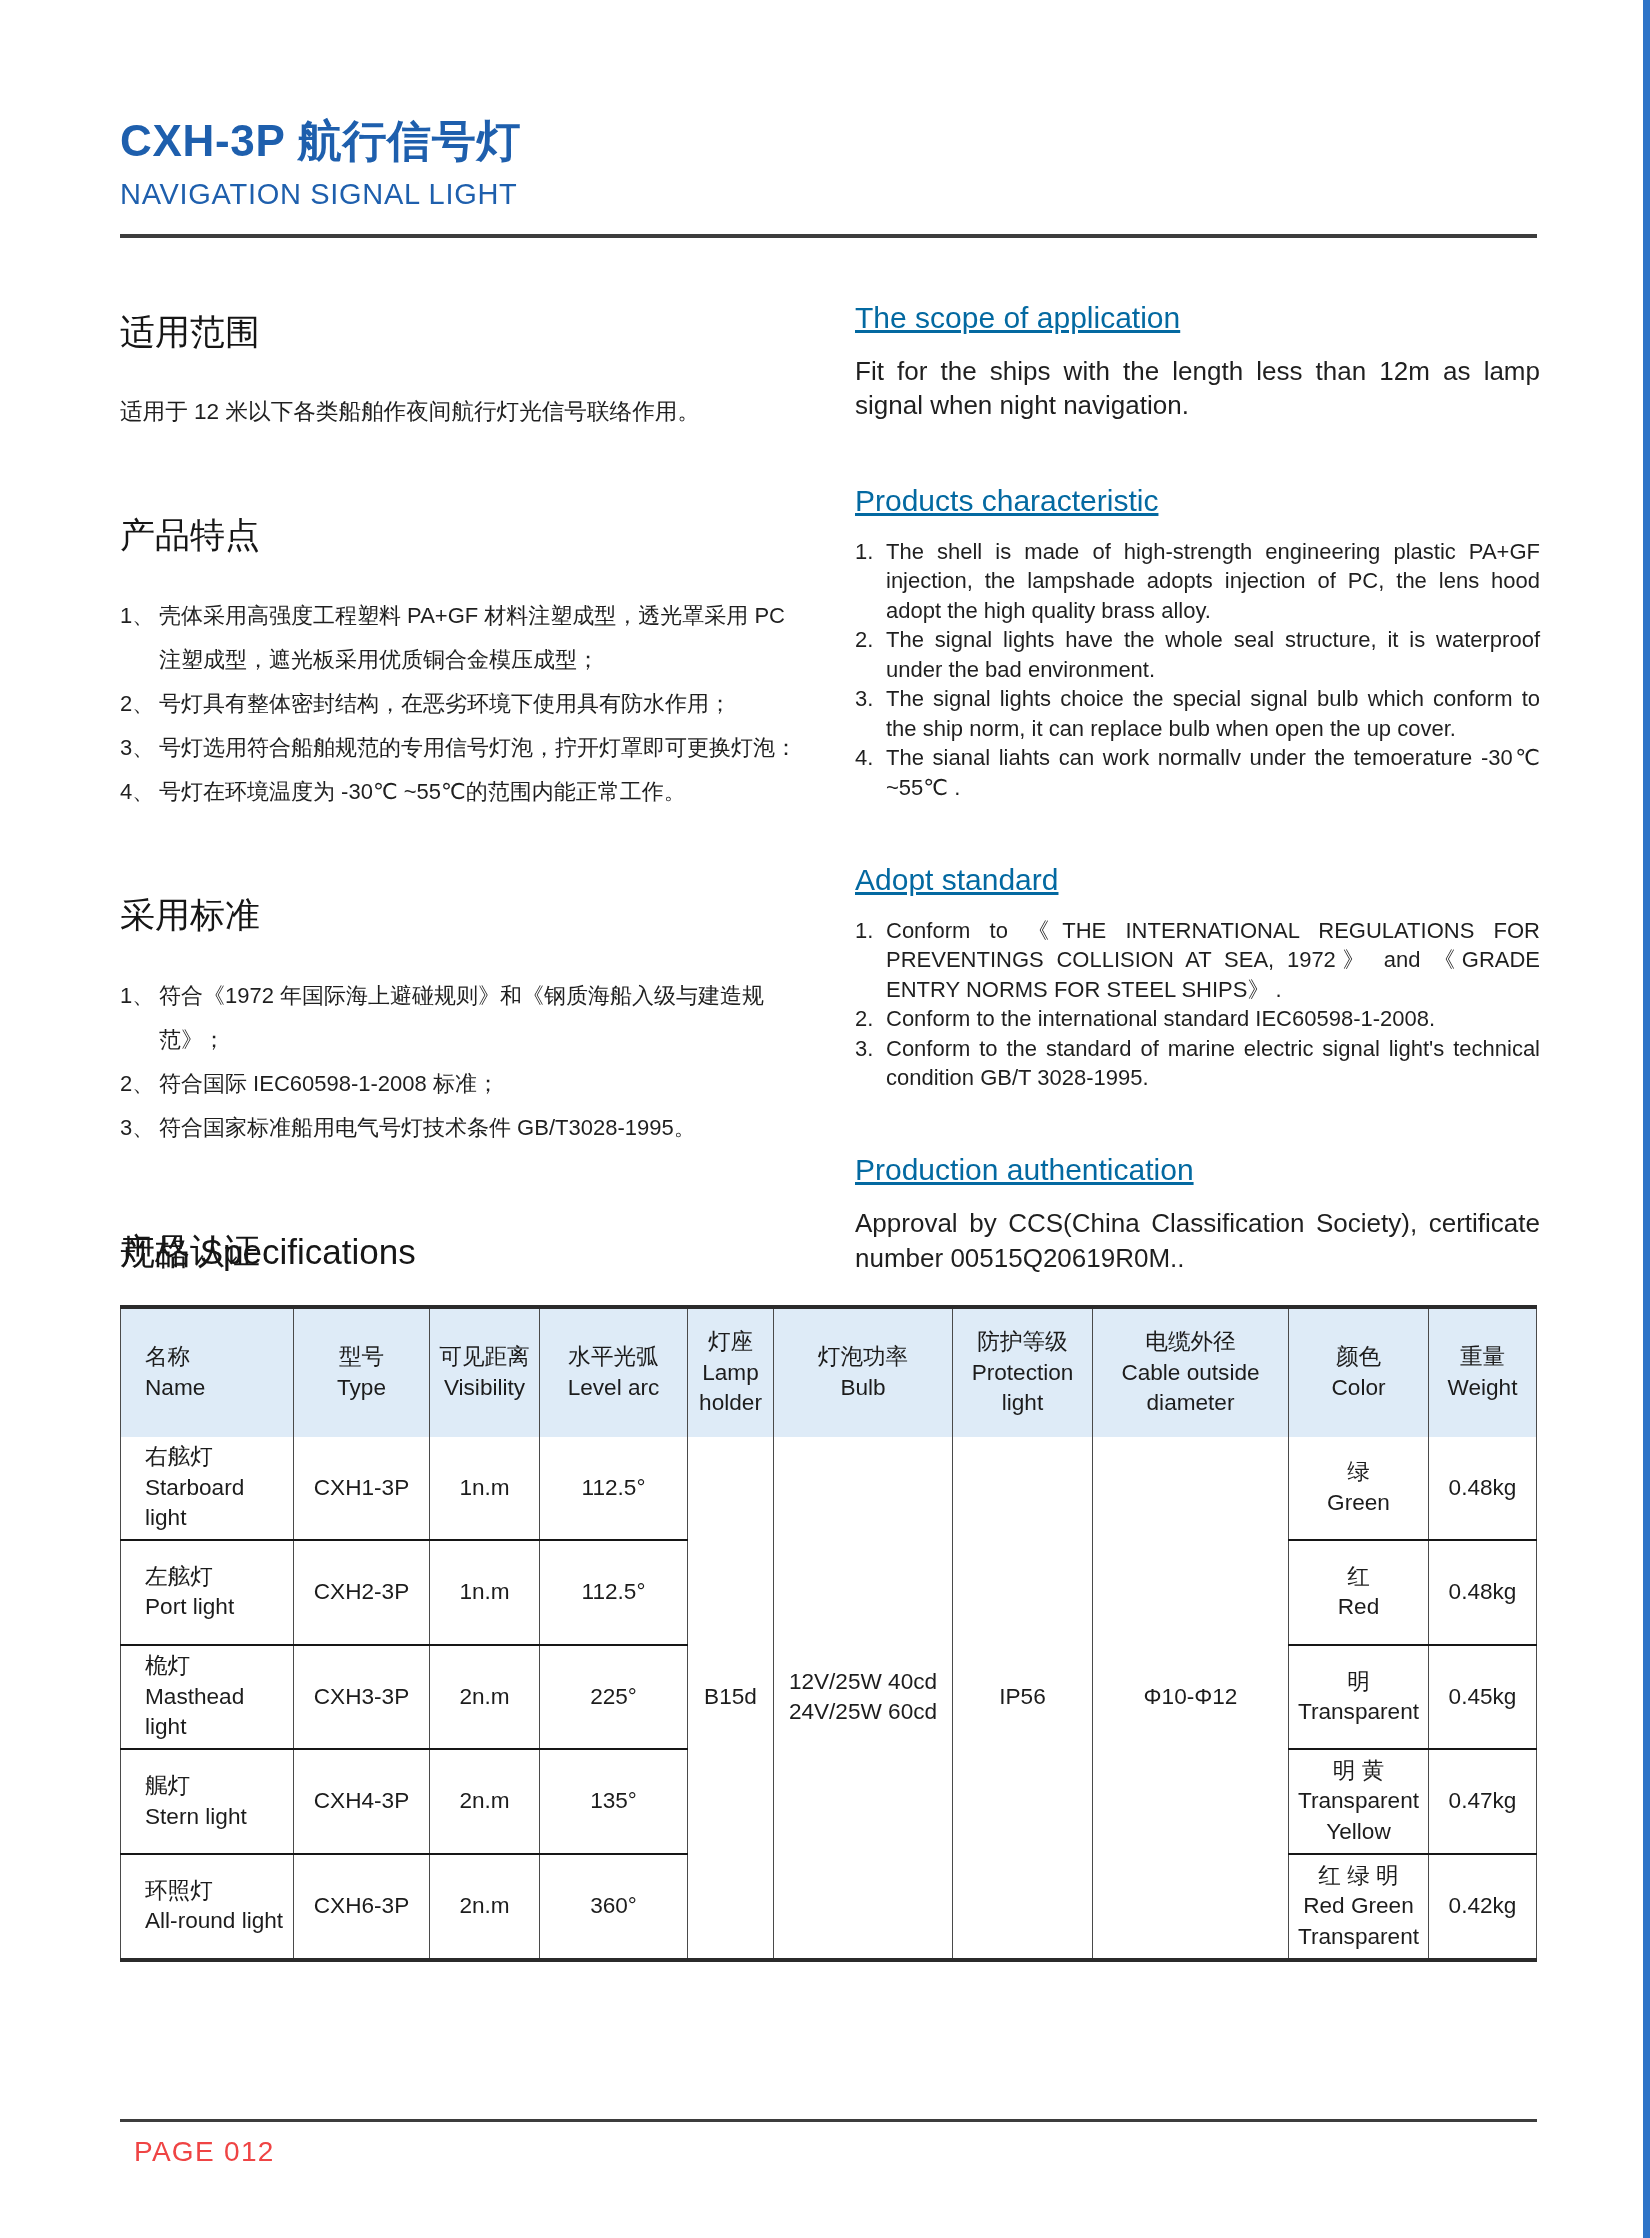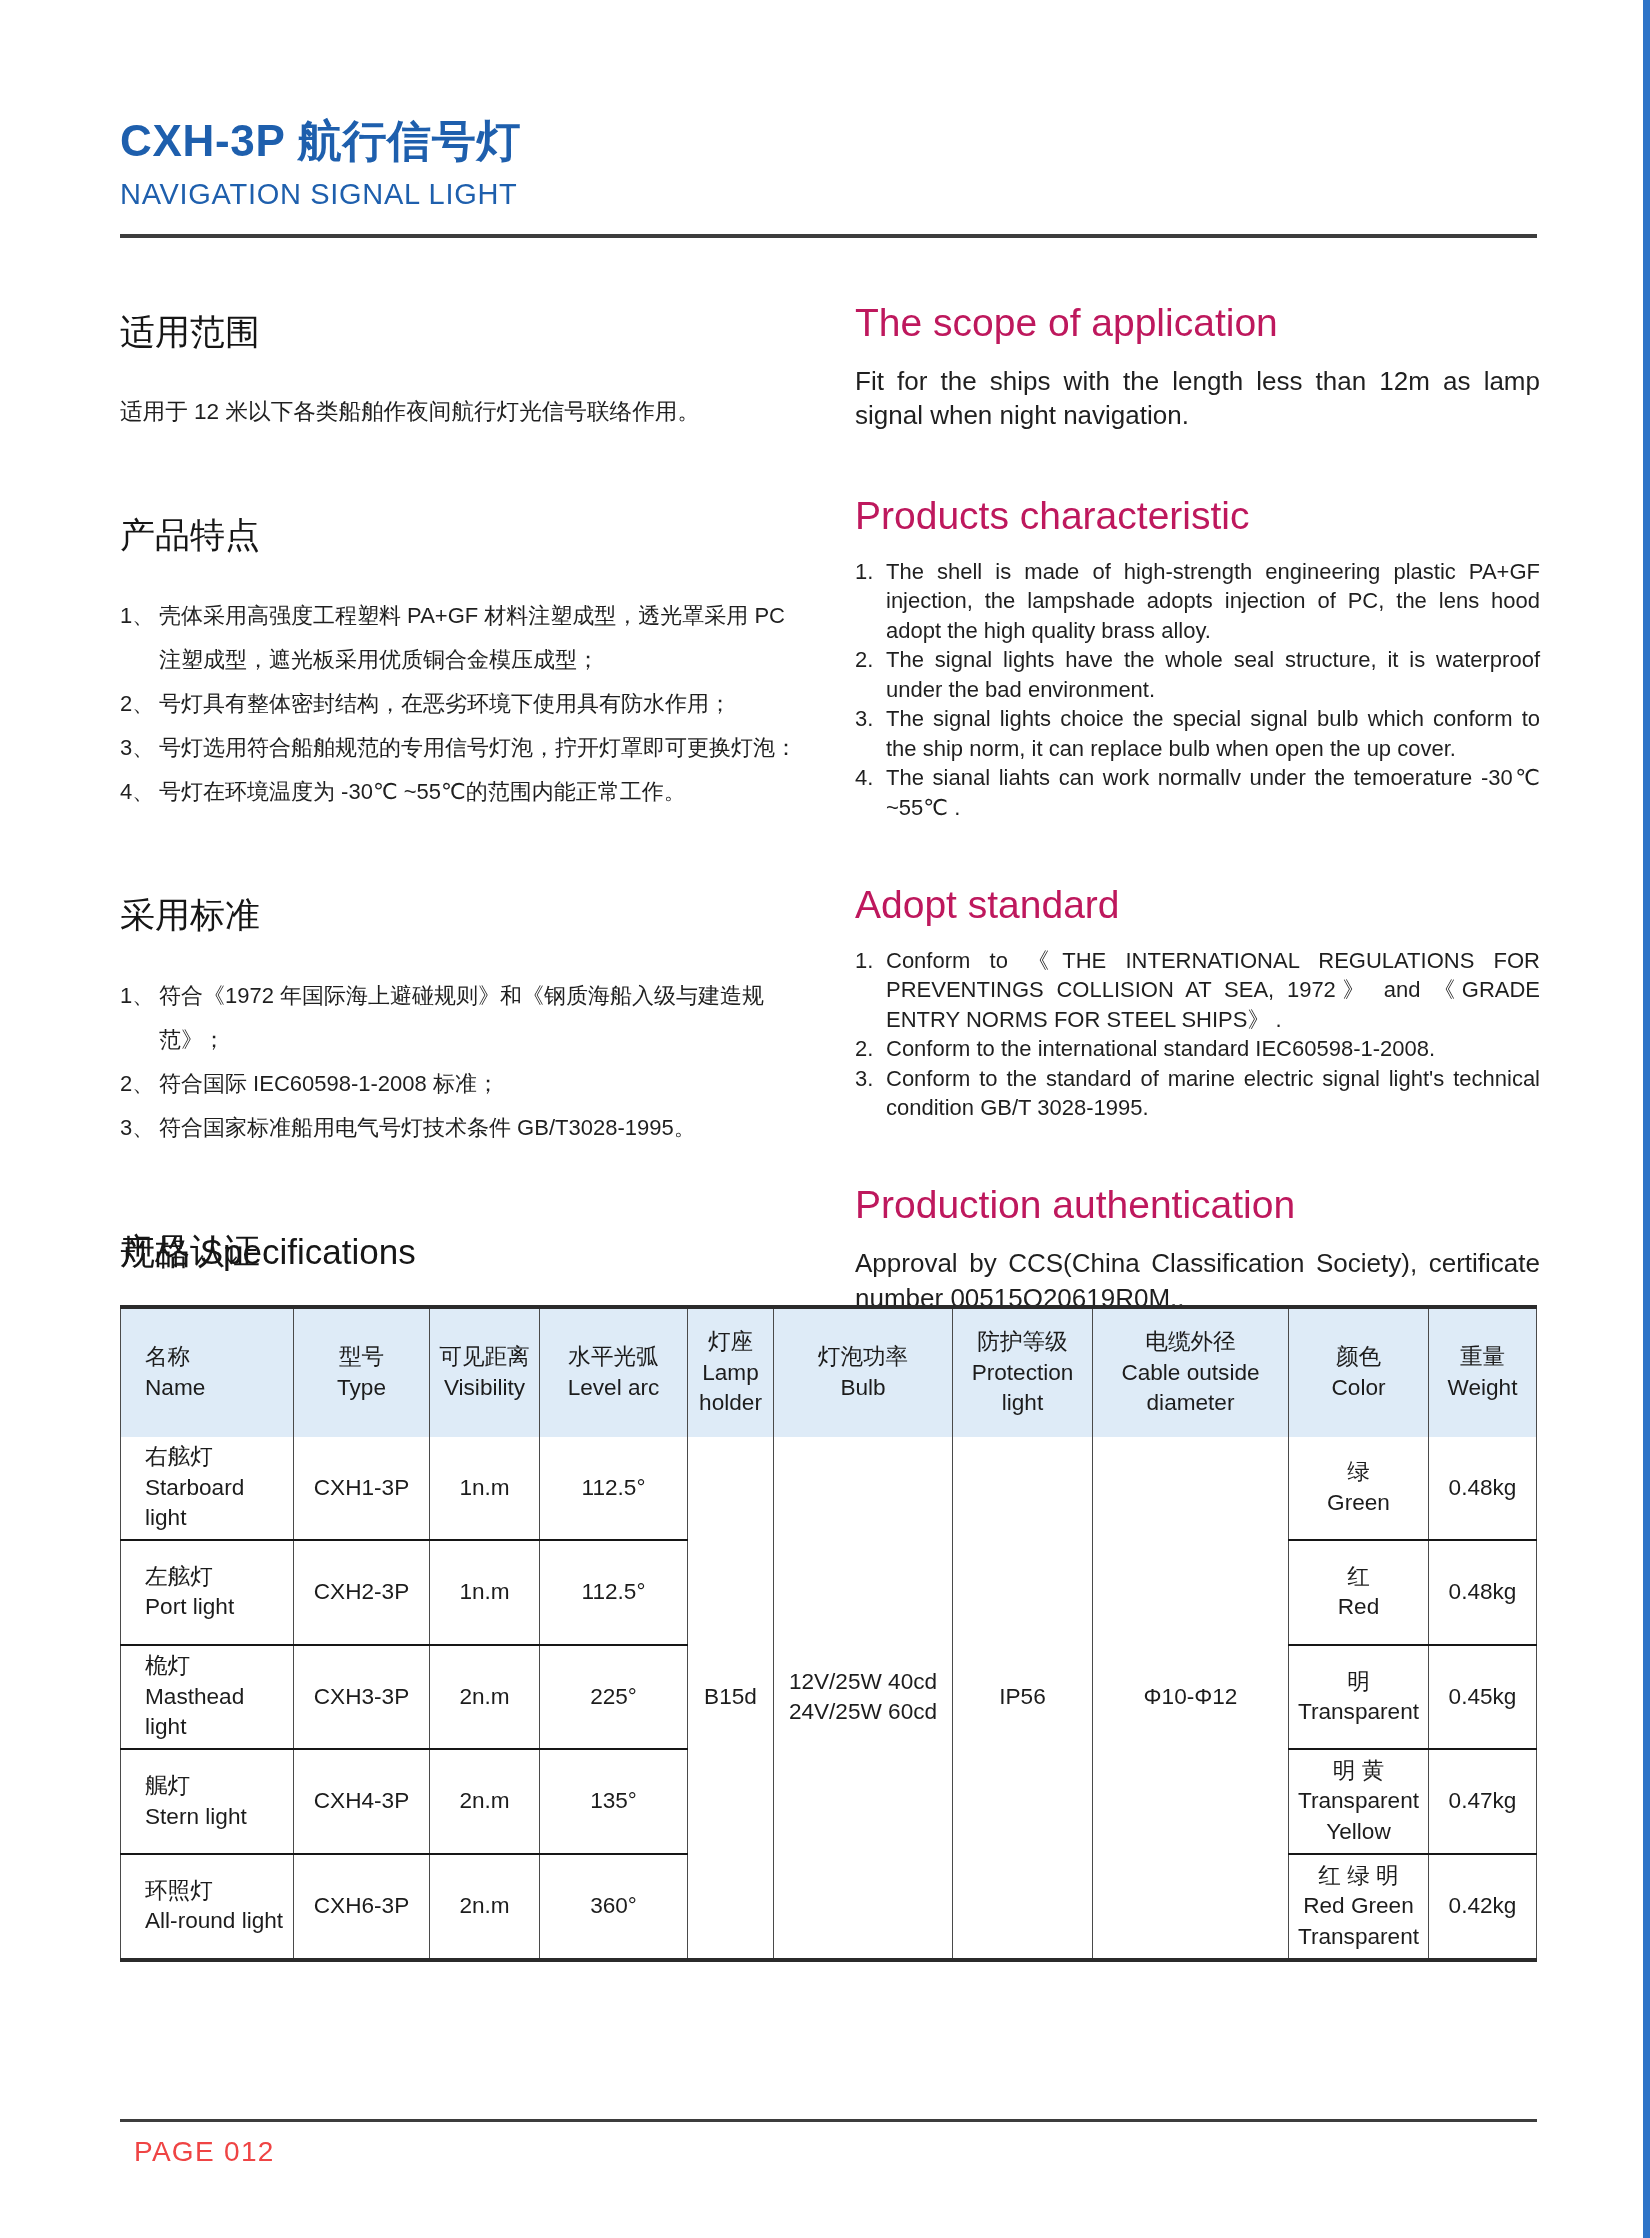--- a/index.html
+++ b/index.html
@@ -14,21 +14,21 @@
   
   .doc-header{position:absolute;left:120px;top:112px;width:1417px;}
   .doc-title{font-size:44px;font-weight:600;color:#1e5fad;letter-spacing:0.7px;}
   .doc-subtitle{font-size:29px;font-weight:400;color:#1e5fad;margin-top:6.7px;letter-spacing:0.7px;}
   .header-rule{position:absolute;left:120px;top:234px;width:1417px;height:4px;background:#3d3d3d;}
   
   .col-zh{position:absolute;left:120px;top:293px;width:685px;}
   .col-en{position:absolute;left:855px;top:301px;width:685px;}
   .h-zh{font-size:35px;font-weight:400;color:#161616;margin:16px 0 35px 0;}
   .h-zh.later{margin-top:78px;}
-  .h-en{font-size:39px;font-weight:400;color:#be185d;margin:0 0 18.6px 0;}
+  .h-en{font-size:30px;font-weight:400;color:#0369a1;margin:0 0 18.6px 0;text-decoration:underline;}
   .h-en.later{margin-top:61px;}
   .p-zh{font-size:22.6px;line-height:1.9;margin:0;}
   .p-en{font-size:26px;line-height:1.34;margin:0;text-align:justify;}
   ul.plain{list-style:none;margin:0;padding:0;}
   .li-zh{position:relative;padding-left:39px;font-size:22px;line-height:2.0;}
   .li-zh .num{position:absolute;left:0;top:0;}
   .li-en{position:relative;padding-left:31px;font-size:22px;line-height:1.34;text-align:justify;}
   .li-en .num{position:absolute;left:0;top:0;}
   
   .specs{position:absolute;left:120px;top:1229px;width:1418px;}

